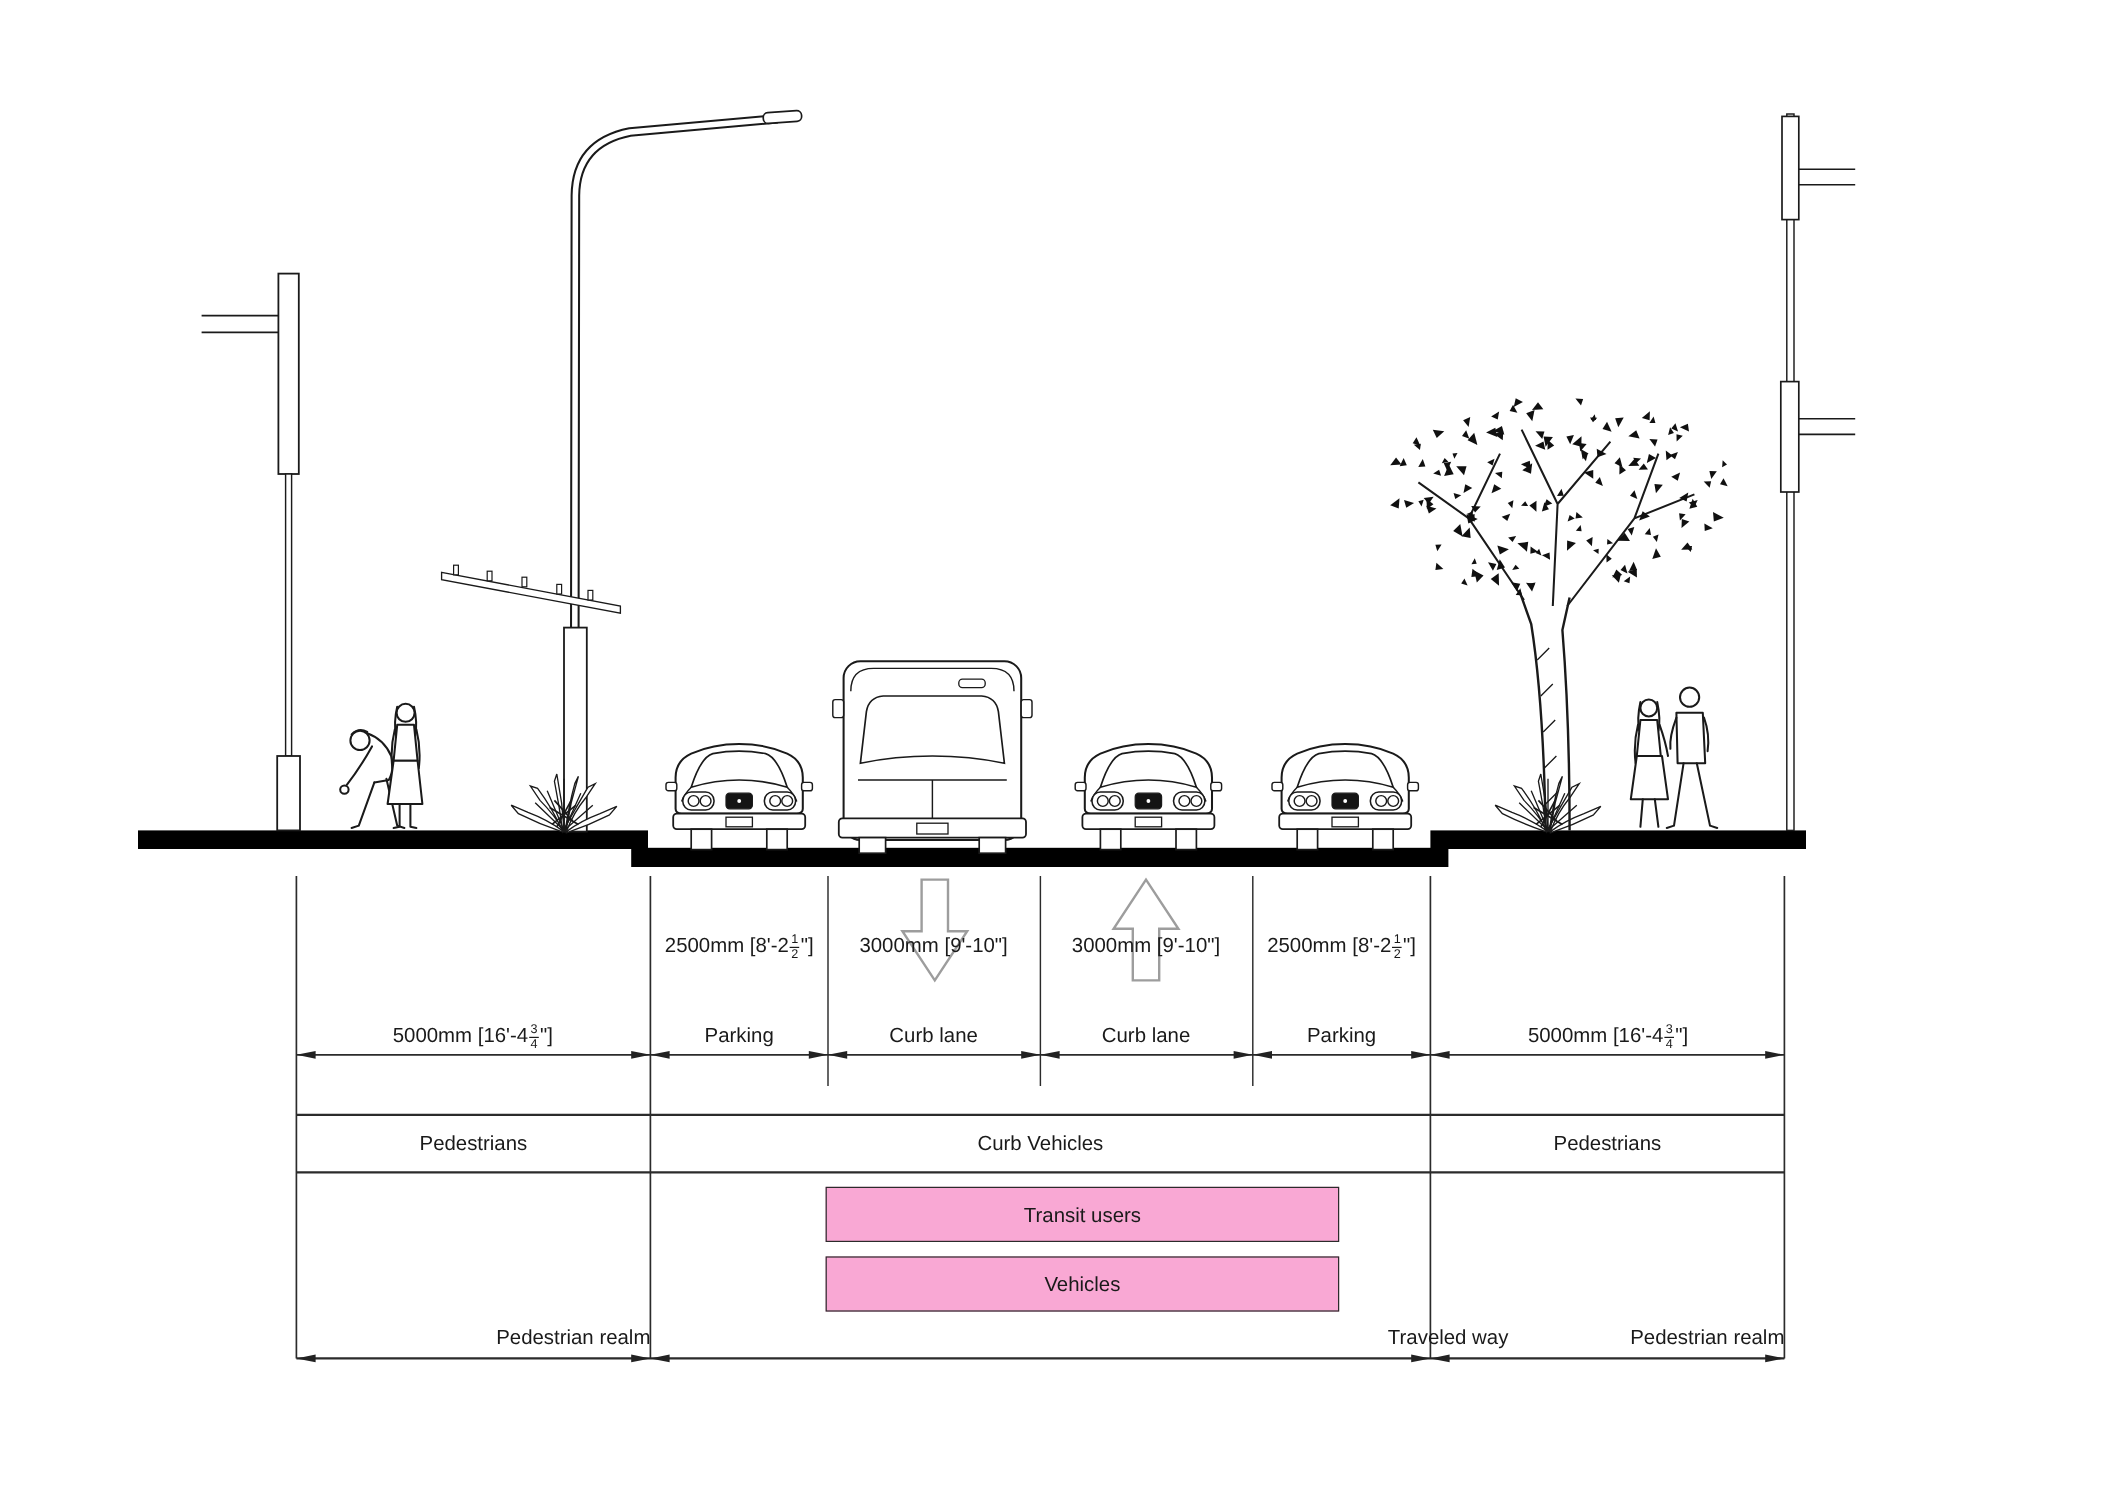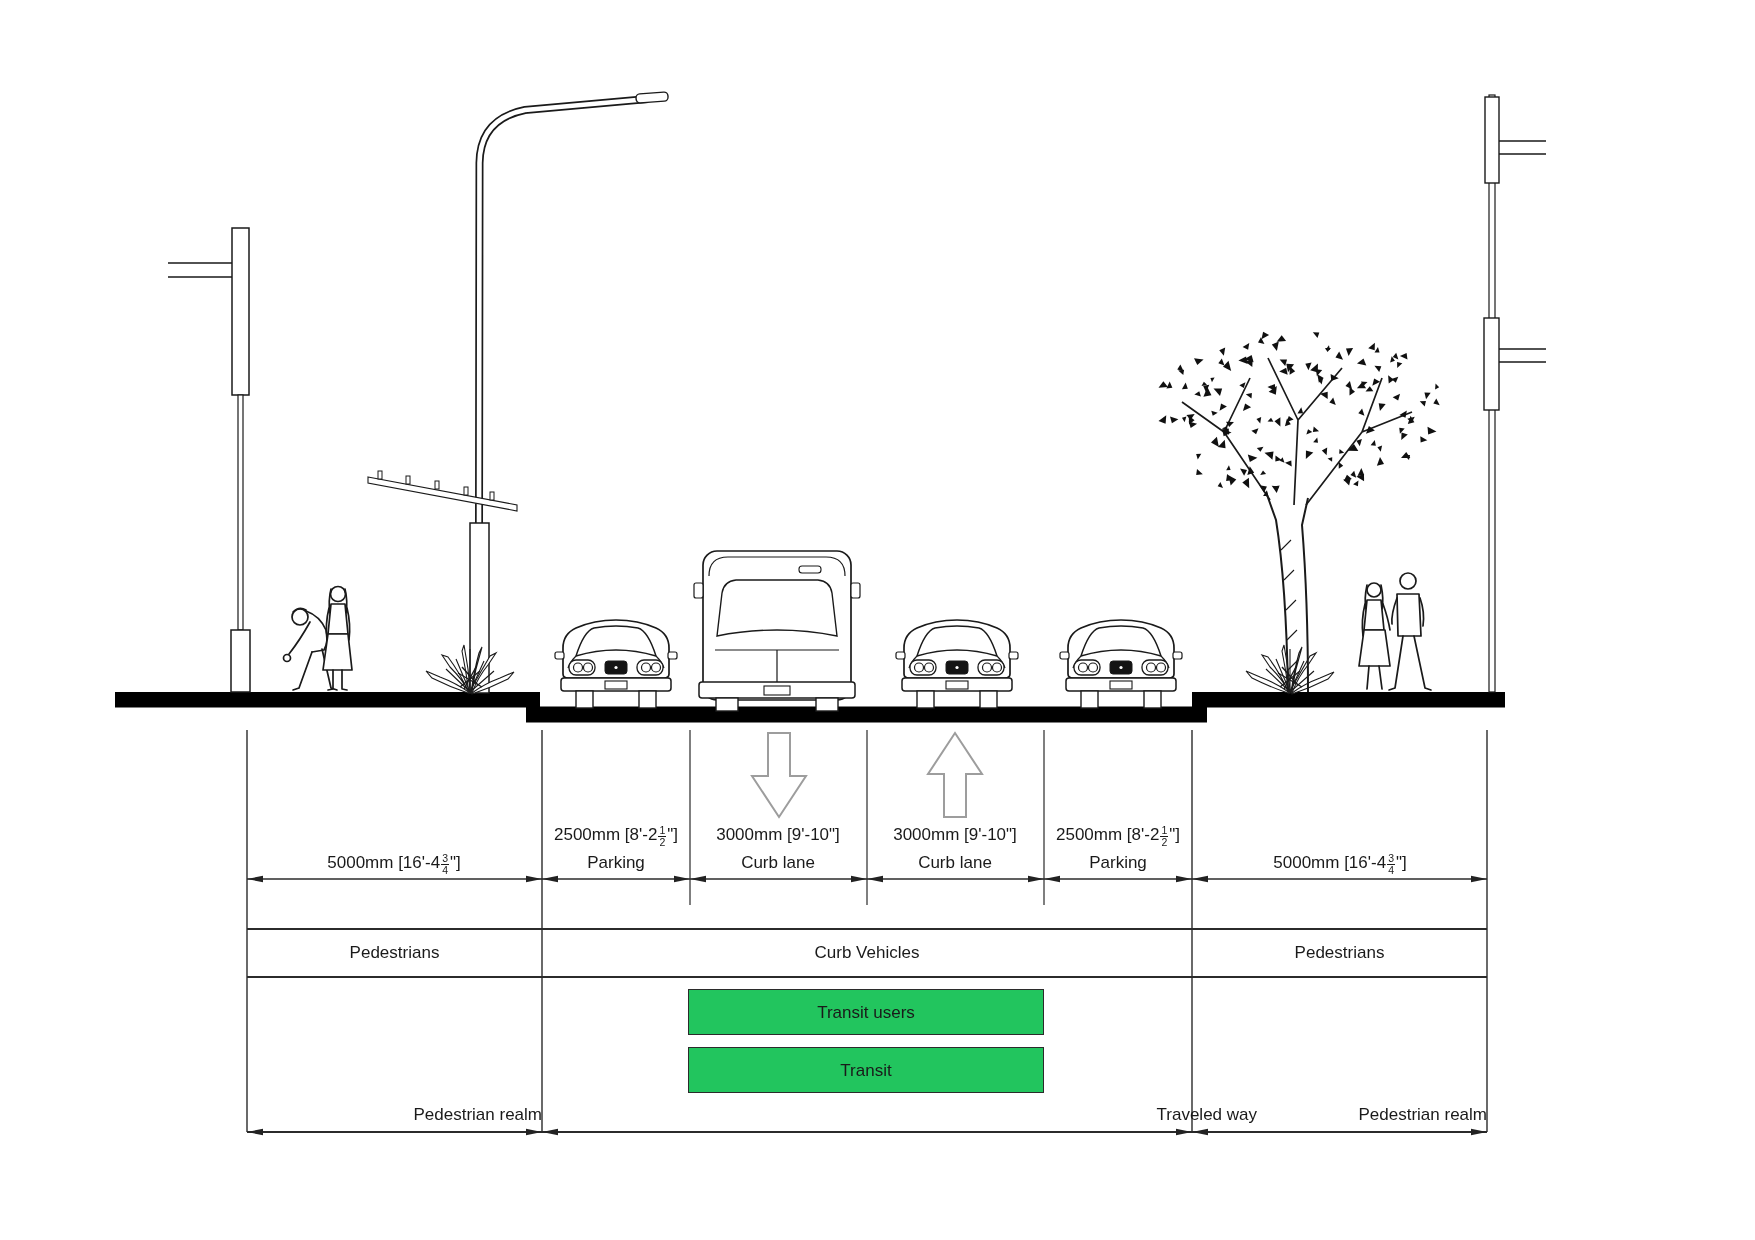--- a/index.html
+++ b/index.html
@@ -1,27 +1,27 @@
 <!DOCTYPE html>
 <html><head>
 <meta charset="utf-8">
 <style>
   html,body{margin:0;padding:0;background:#fff;}
   #canvas{position:relative;width:1755px;height:1240px;background:#fff;overflow:hidden;
           font-family:"Liberation Sans",sans-serif;color:#1a1a1a;}
   svg{position:absolute;left:0;top:0;}
   .lbl{position:absolute;text-align:center;font-size:17px;white-space:nowrap;}
   .dim-label{display:flex;flex-direction:column;justify-content:flex-end;align-items:center;
-             height:66px;line-height:28px;}
+             height:66px;line-height:28px;gap:47px;}
   .frac{display:inline-flex;flex-direction:column;line-height:1.05;font-size:10.5px;
         vertical-align:middle;text-align:center;margin:0 1px;transform:translateY(1px);}
   .frac .num{border-bottom:1px solid #1a1a1a;padding:0 1px;}
   .band-label{height:37px;line-height:48px;}
-  .mode-box{position:absolute;left:688px;width:356px;height:46px;line-height:46px;
-            border:1.6px solid #2b2b2b;background:#22c55e;box-sizing:border-box;
+  .mode-box{position:absolute;left:688px;width:428px;height:46px;line-height:46px;
+            border:1.6px solid #2b2b2b;background:#f9a8d4;box-sizing:border-box;
             text-align:center;font-size:17px;}
   .realm-label{height:28px;line-height:28px;text-align:right;}
 </style>
 </head>
 <body>
 
 <div id="canvas">
 
 <svg width="1755" height="1240" viewBox="0 0 1755 1240">
   <defs>
@@ -359,19 +359,19 @@
           <span class="den">4</span>
         </span><span>"]</span></span>
 
 </div>
 
 <div class="lbl band-label" style="left:247px;top:929px;width:295px;">Pedestrians</div>
 <div class="lbl band-label" style="left:542px;top:929px;width:650px;">Curb Vehicles</div>
 <div class="lbl band-label" style="left:1192px;top:929px;width:295px;">Pedestrians</div>
 
 <div class="mode-box" style="top:989px;">Transit users</div>
-<div class="mode-box" style="top:1047px;">Transit</div>
+<div class="mode-box" style="top:1047px;">Vehicles</div>
 
 <div class="lbl realm-label" style="left:247px;top:1101px;width:295px;">Pedestrian realm</div>
 <div class="lbl realm-label" style="left:542px;top:1101px;width:715px;">Traveled way</div>
 <div class="lbl realm-label" style="left:1192px;top:1101px;width:295px;">Pedestrian realm</div>
 
 </div>
 
 </body></html>

